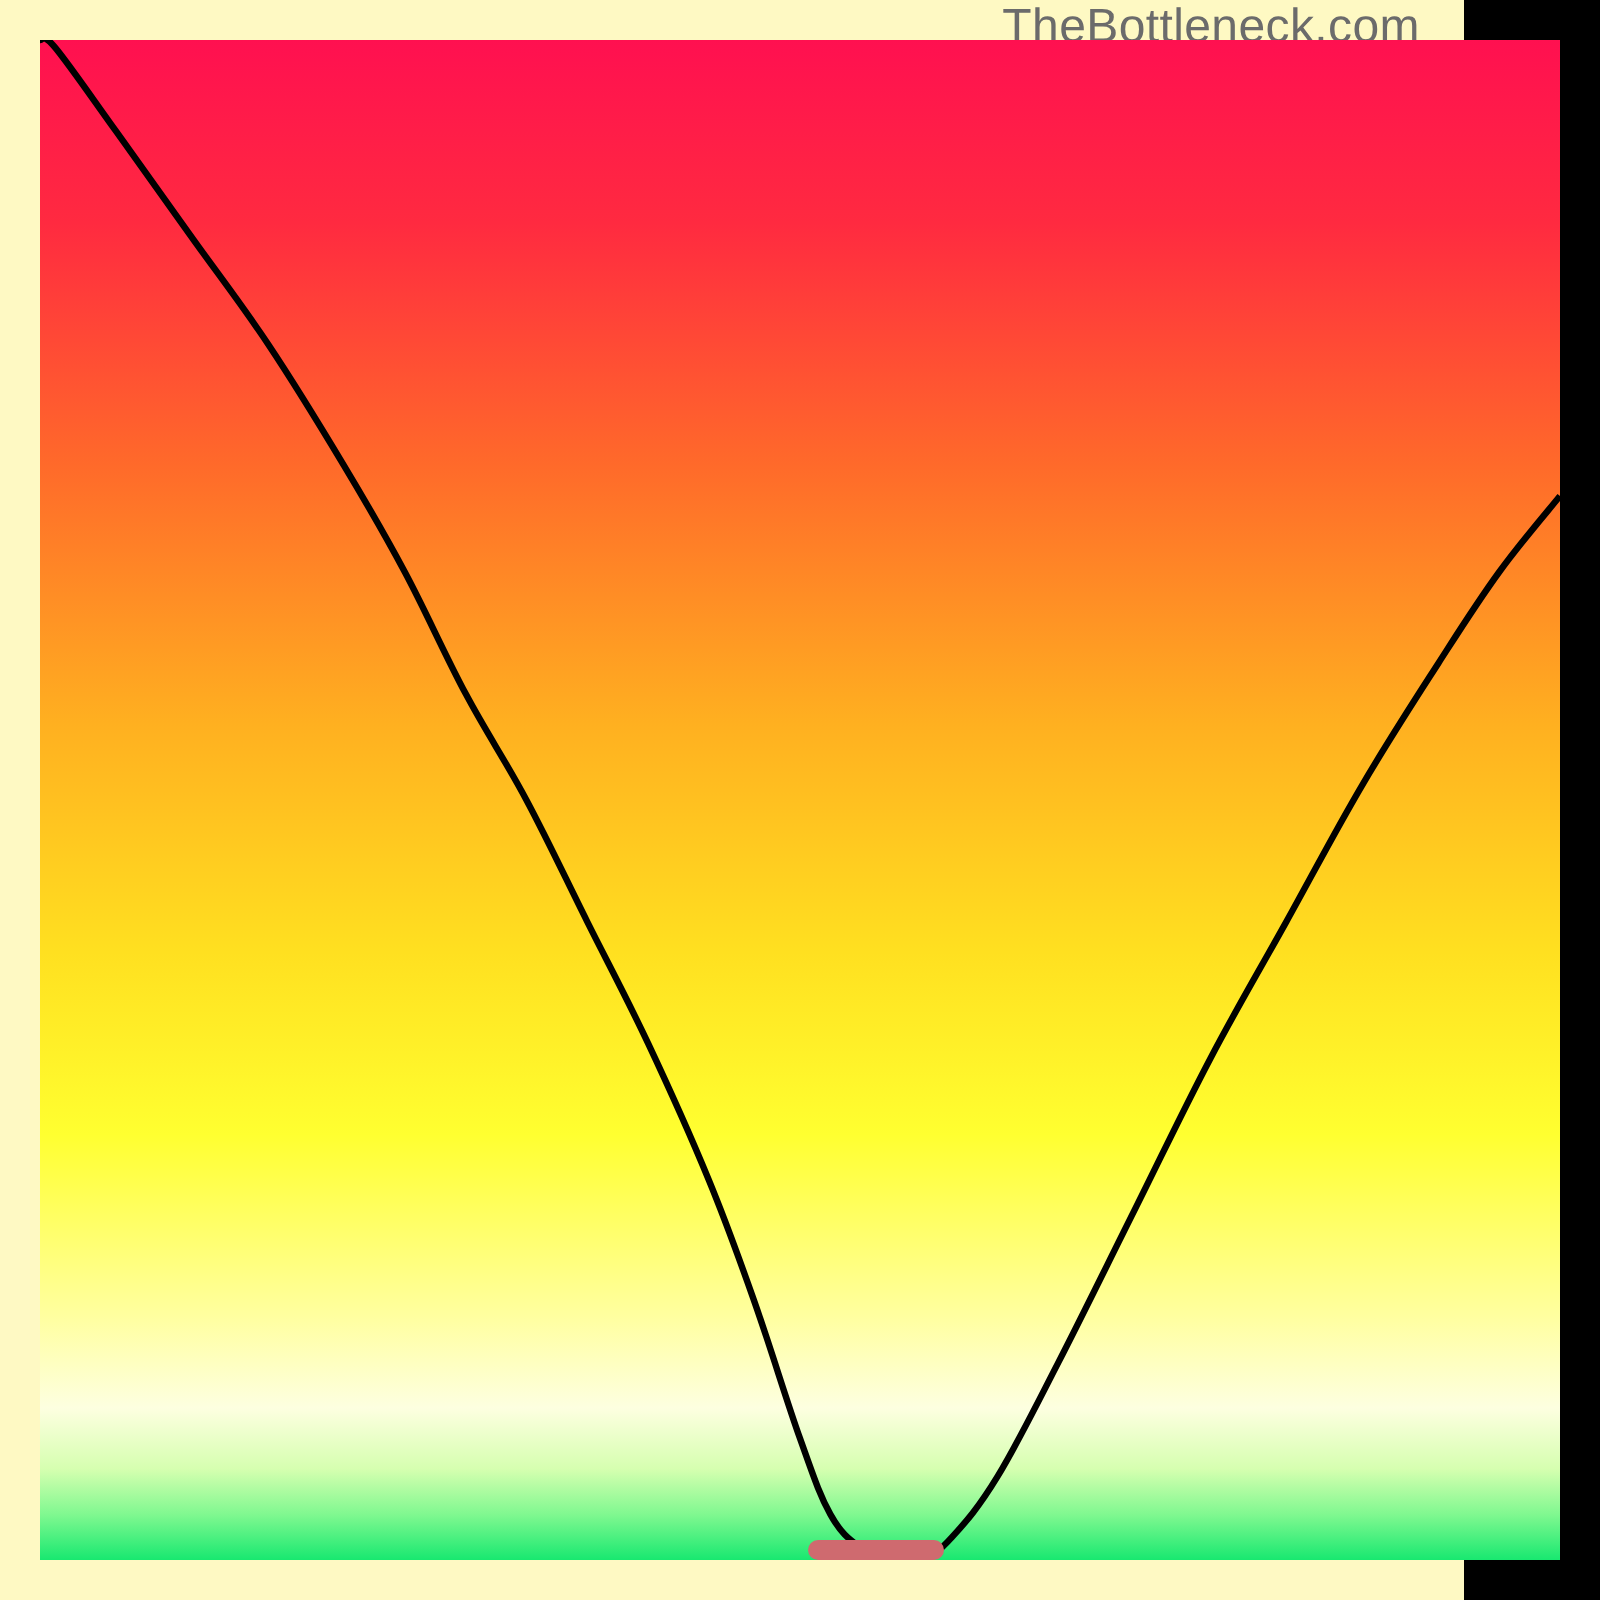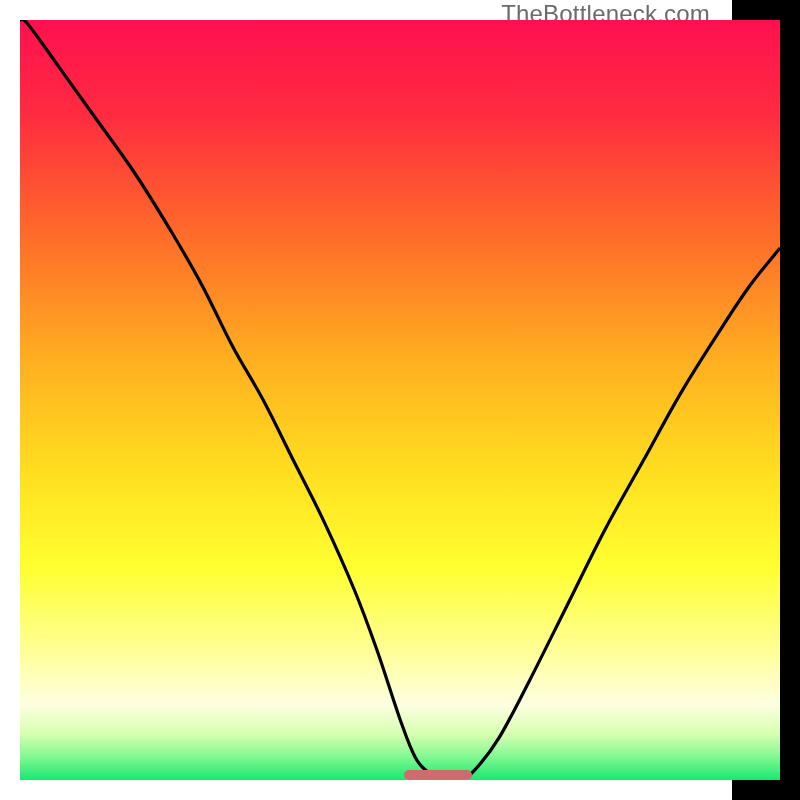--- a/index.html
+++ b/index.html
@@ -7,21 +7,21 @@
     padding: 0;
     width: 800px;
     height: 800px;
     background: #000;
     overflow: hidden;
   }
   .stage {
     position: relative;
     width: 732px;
     height: 800px;
-    background: #ffffff;
+    background: #fef9c3;
   }
   .plot {
     position: absolute;
     left: 20px;
     top: 20px;
     width: 760px;
     height: 760px;
     overflow: hidden;
   }
   .gradient {

